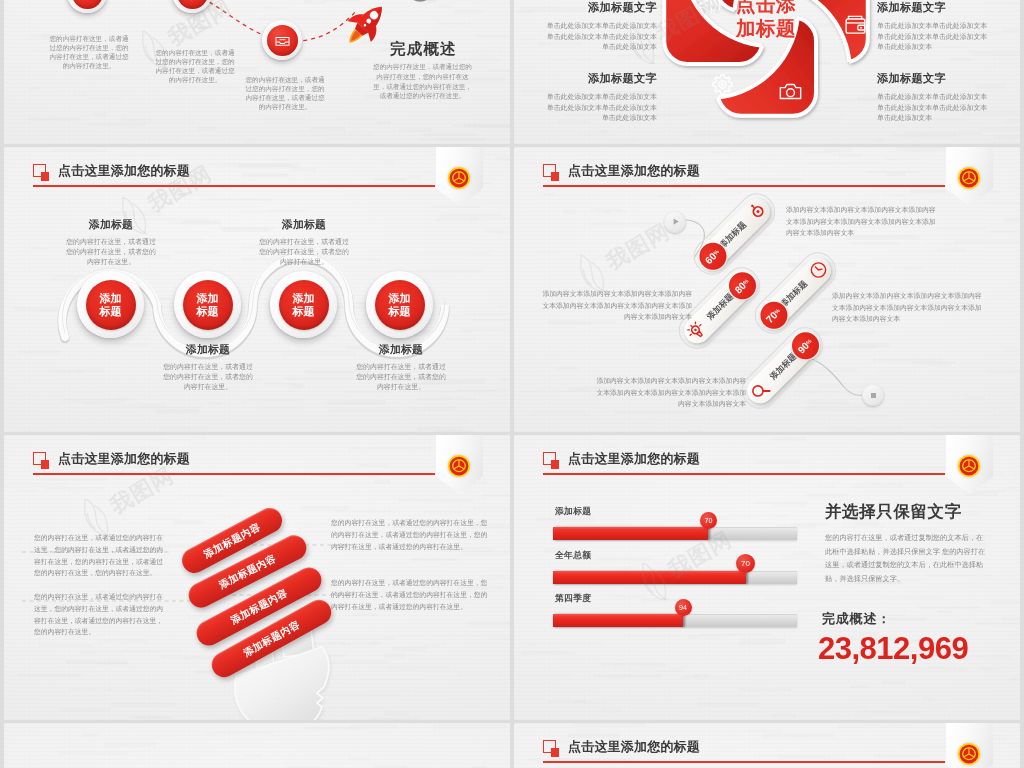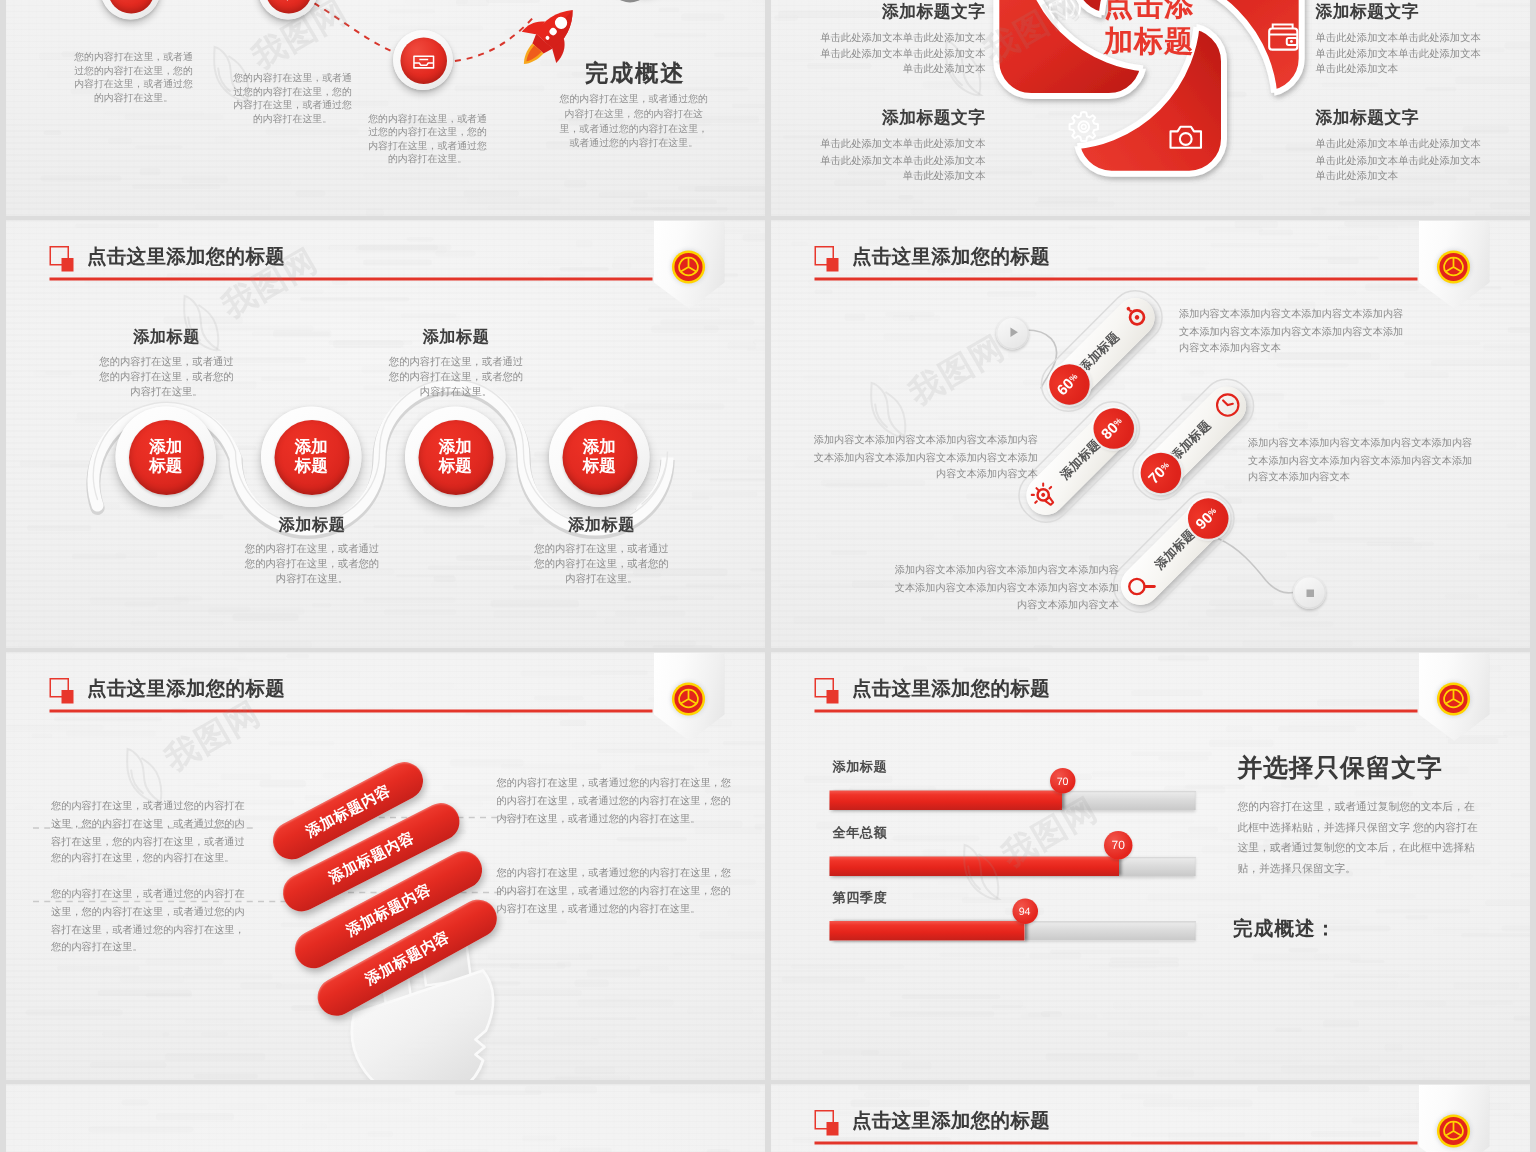--- a/index.html
+++ b/index.html
@@ -1278,20 +1278,21 @@
             <div class="barlab">第四季度</div>
             <div class="bartrack">
               <div class="barfill" style="width: 130.052px;"></div>
             </div>
             <div class="barbub" style="width: 17px; height: 17px; font-size: 7.1px; left: 121.552px; top: 6px;">94</div>
           </div>
         </div>
     <div class="s6h">并选择只保留文字</div>
     <div class="s6p">您的内容打在这里，或者通过复制您的文本后，在此框中选择粘贴，并选择只保留文字 您的内容打在这里，或者通过复制您的文本后，在此框中选择粘贴，并选择只保留文字。</div>
     <div class="s6tl">完成概述：</div>
+    <div class="s6tv">23,812,969</div>
     <div class="wm wm6">
           <svg viewBox="0 0 40 56">
             <g fill="none" stroke="rgba(150,150,150,.3)" stroke-width="1.6">
               <path d="M20 2 C 12 14, 8 22, 9 32 C 10 43, 17 52, 22 54 C 17 45, 16 38, 19 31 C 22 24, 26 18, 24 10 C 23 6, 22 4, 20 2 Z"></path>
               <path d="M26 14 C 30 22, 32 28, 30 36 C 28 44, 24 50, 21 53"></path>
               <path d="M14 18 C 10 26, 10 33, 13 40"></path>
             </g>
           </svg>
           <b>我图网</b>
         </div>

